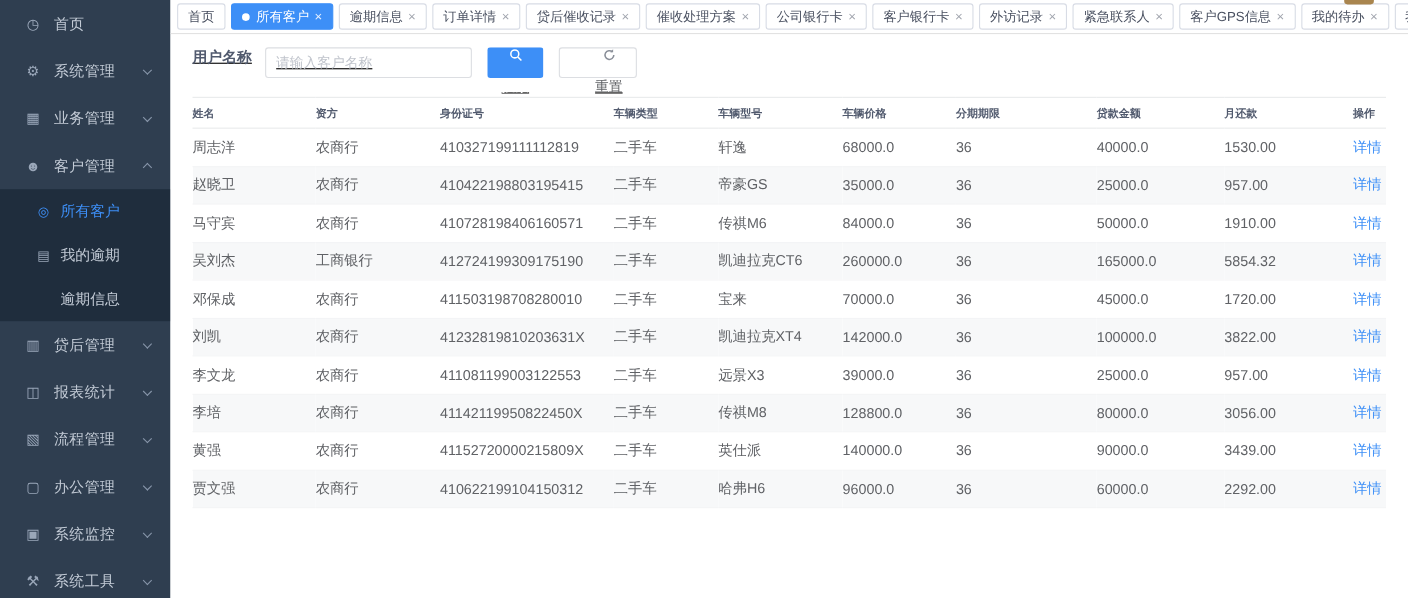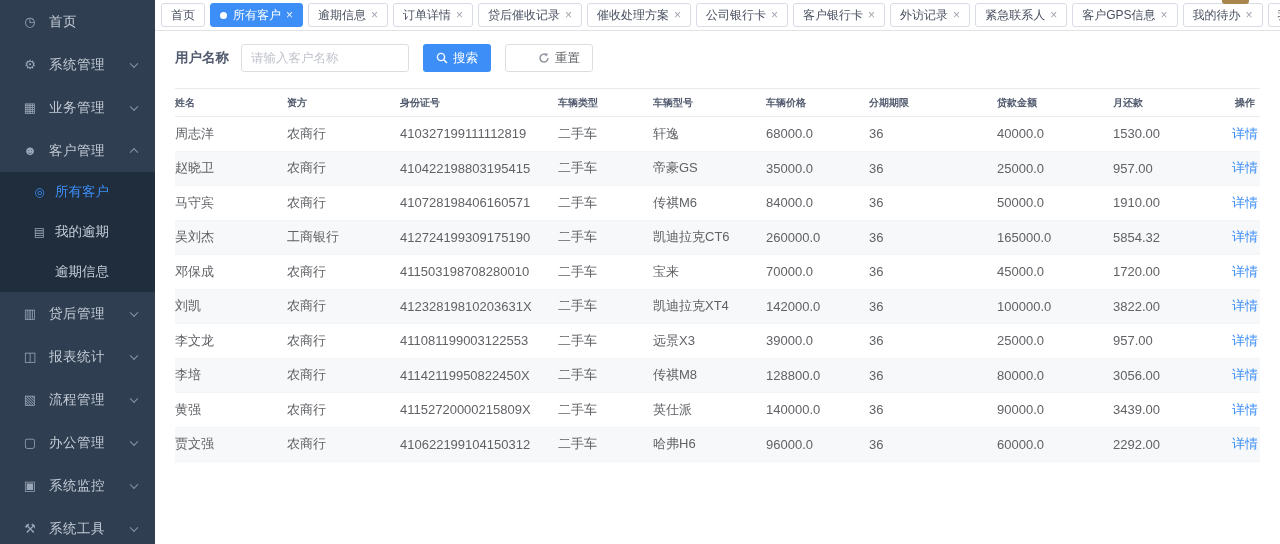--- a/index.html
+++ b/index.html
@@ -27,35 +27,35 @@
   .tab .tab-label { pointer-events:none; }
   .tab .tab-close { margin-left:5px; font-size:12px; line-height:1; color:#a0a4ad; cursor:pointer; }
   .tab.active { background:#3d8ff7; border-color:#3d8ff7; color:#fff; }
   .tab.active .tab-close { color:#eaf2ff; }
   .tab-dot { width:7px; height:7px; border-radius:50%; background:#fff; margin-right:6px; }
   .sliver { position:absolute; top:0; left:1222px; width:27px; height:4px; background:#a9854e; border-radius:0 0 3px 3px; z-index:5; }
 
   .content { flex:1; background:#fff; padding:12px 20px 0 20px; overflow:hidden; }
 
   
-  .search-row { display:flex; align-items:center; height:30px; margin-bottom:15px; }
+  .search-row { display:flex; height:30px; margin-bottom:15px;text-decoration:underline; }
   .search-label { font-size:13.5px; font-weight:bold; color:#515a6e; margin-right:12px; }
-  .search-input { width:168px; height:28px; border:1px solid #dcdee2; border-radius:3px; padding:0 9px; font-size:12.5px; color:#515a6e; outline:none; }
+  .search-input { width:188px; height:28px; border:1px solid #dcdee2; border-radius:3px; padding:0 9px; font-size:12.5px; color:#515a6e; outline:none; }
   .search-input::placeholder { color:#c0c4cc; }
-  .btn { height:28px; display:inline-flex; align-items:center; gap:5px; padding:0 12px; border-radius:3px; font-size:12.5px; cursor:pointer; border:1px solid transparent; }
+  .btn { height:28px; display:inline-flex; align-items:center; gap:15px; padding:0 12px; border-radius:3px; font-size:12.5px; cursor:pointer; border:1px solid transparent;flex-direction:column; }
   .btn-search { background:#3d8ff7; color:#fff; margin-left:14px; }
   .btn-reset { background:#fff; color:#606266; border-color:#dcdee2; margin-left:14px;padding-left:32px; }
   .btn svg { display:block; }
 
   
   table { width:100%; border-collapse:collapse; table-layout:fixed; }
   thead th { font-size:10px; font-weight:bold; color:#515a6e; text-align:left; height:28px; border-top:1px solid #e8eaec; border-bottom:1px solid #e8eaec; padding:0; }
   tbody td { font-size:13px; color:#606266; height:34.5px; padding:0; border-bottom:1px solid #f3f4f6; white-space:nowrap; overflow:hidden; }
   tbody tr:nth-child(even) { background:#f7f8f9; }
-  th.col-action, td.col-action { text-align:center; }
+  th.col-action, td.col-action { text-align:left; }
   .detail-link { color:#3d8ff7; cursor:pointer; text-decoration:none; }
 </style>
 </head>
 <body>
 
 <div class="page">
 
   <aside class="sidebar">
       <div class="menu-item">
         <span class="mi-icon">◷</span>

